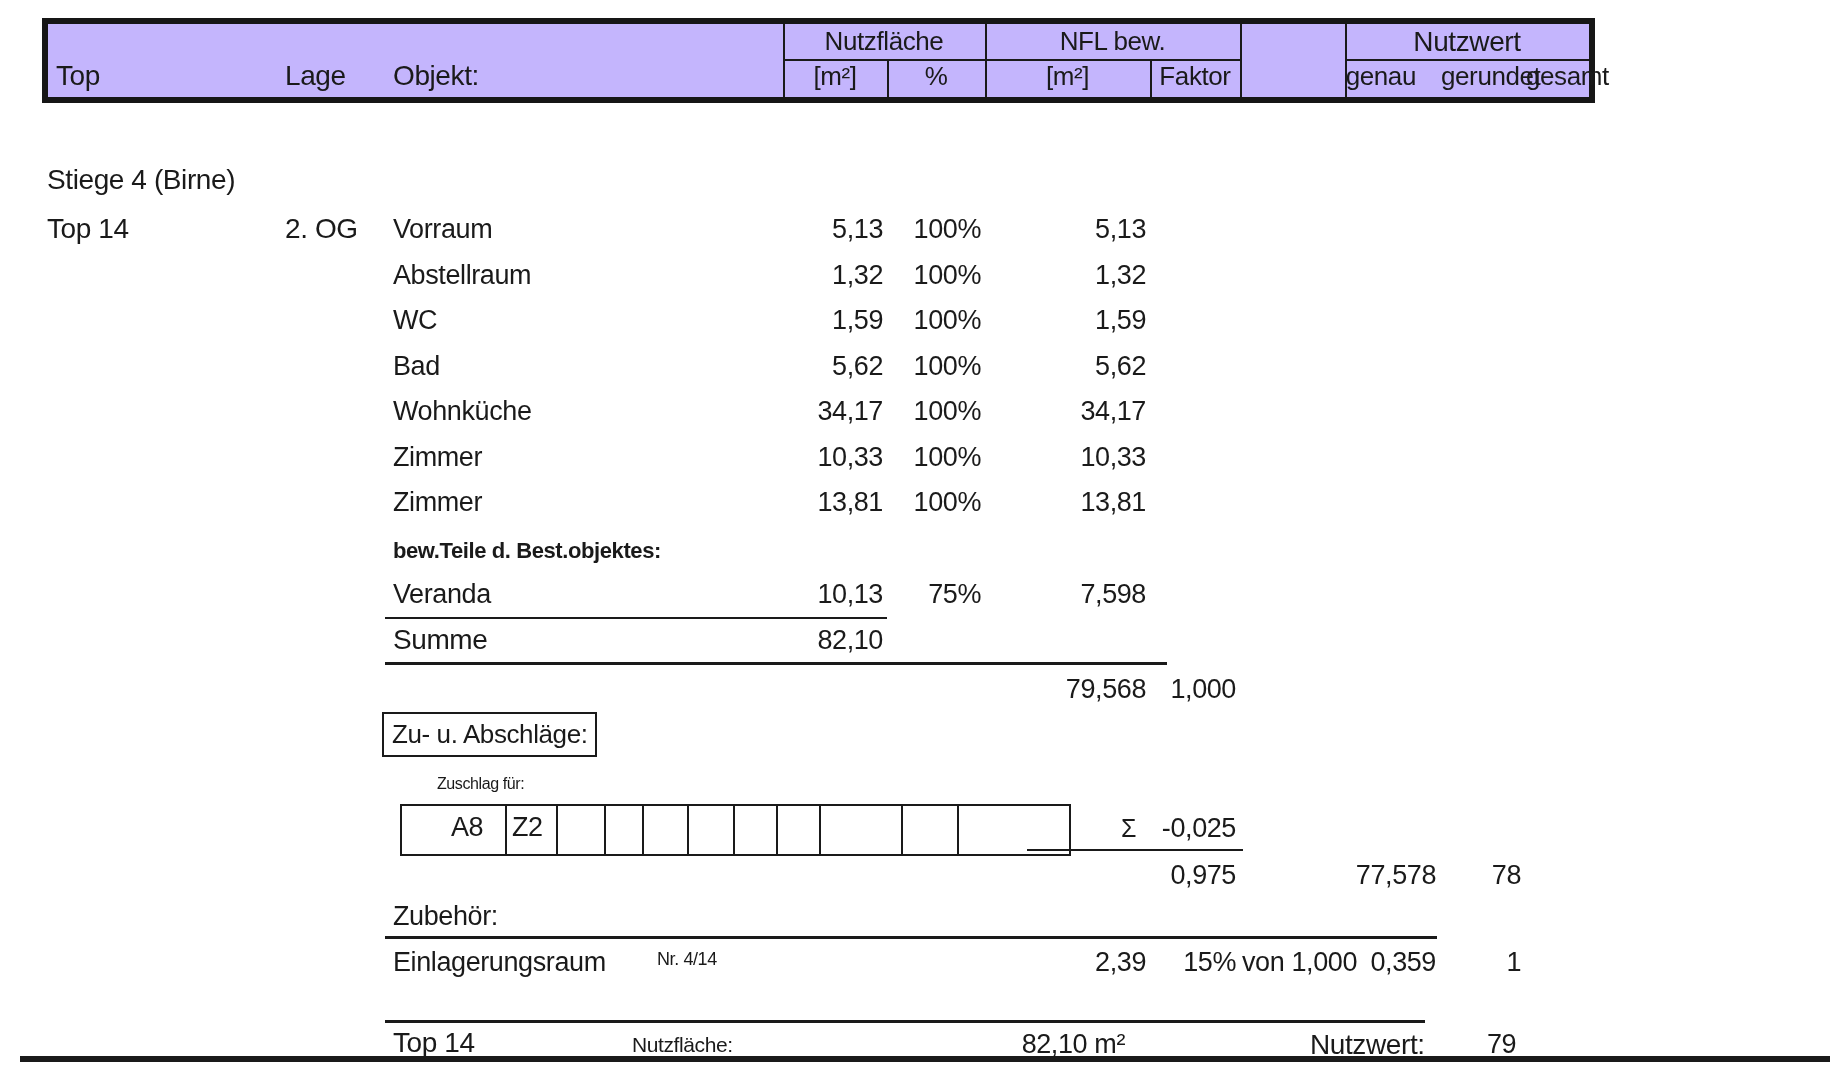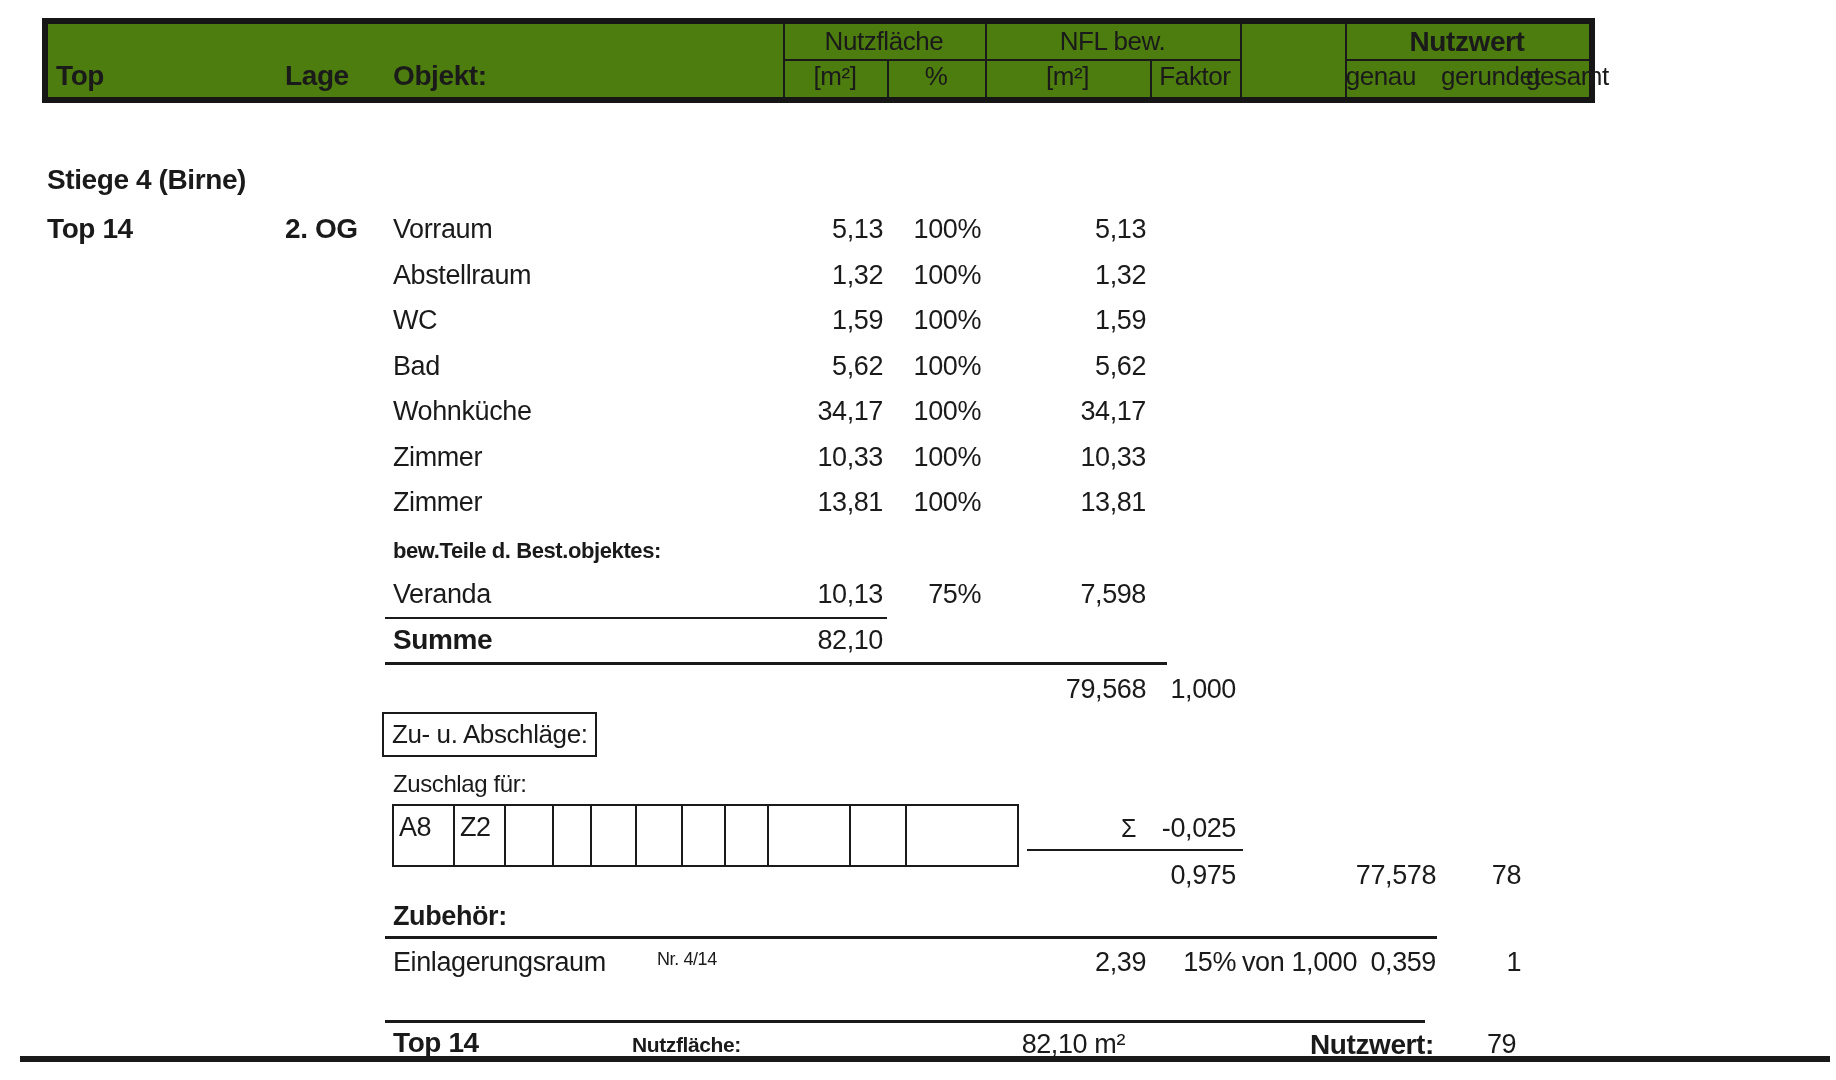--- a/index.html
+++ b/index.html
@@ -7,37 +7,37 @@
         font-family:"Liberation Sans","DejaVu Sans",sans-serif;color:#1a1a1a;letter-spacing:-0.4px;}
   .abs{position:absolute;}
   
   .grid-row{position:absolute;left:47px;width:1548px;height:44px;display:grid;
             grid-template-columns:238px 100px 398px 104px 98px 165px 90px 105px 95px 85px 70px;
             align-items:center;font-size:27px;white-space:nowrap;}
   .c1{grid-column:1}.c2{grid-column:2}.c3{grid-column:3}.c4{grid-column:4}.c5{grid-column:5}
   .c6{grid-column:6}.c7{grid-column:7}.c8{grid-column:8}.c9{grid-column:9}.c10{grid-column:10}
   .span3{grid-column:1 / span 3}
   .num{text-align:right;padding-right:4px;}
-  .b{font-weight:bold;}
+  .b{font-weight:normal;}
   .obj{padding-left:8px;}
   .small-b{font-size:22px;font-weight:bold;}
-  .smaller{font-size:24px;}
+  .smaller{font-size:16px;margin-left:44px;}
   .hline{position:absolute;background:#1a1a1a;height:2px;}
   .hline3{position:absolute;background:#1a1a1a;height:3px;}
   .vline{position:absolute;background:#1a1a1a;width:2px;}
   
-  .hdr{position:absolute;left:42px;top:18px;width:1553px;height:85px;background:#4d7c0f;
+  .hdr{position:absolute;left:42px;top:18px;width:1553px;height:85px;background:#c4b5fd;
        border:6px solid #161616;box-sizing:border-box;font-size:26px;white-space:nowrap;}
   .hdr .lbl{position:absolute;bottom:5px;}
   .hdr .rowtop{position:absolute;top:2px;text-align:center;}
   
   .zu-box{position:absolute;left:382px;top:712px;width:215px;height:45px;border:2px solid #1a1a1a;
           box-sizing:border-box;font-size:26px;line-height:41px;padding-left:8px;}
   
-  .codes{position:absolute;left:392px;top:804px;height:63px;display:flex;border:2px solid #1a1a1a;box-sizing:border-box;}
+  .codes{position:absolute;left:400px;top:804px;height:52px;display:flex;border:2px solid #1a1a1a;box-sizing:border-box;padding-left:44px;}
   .codes .cell{border-right:2px solid #1a1a1a;box-sizing:border-box;font-size:27px;line-height:43px;padding-left:5px;}
   .codes .cell:last-child{border-right:none;}
 </style>
 </head>
 <body>
 
 <div class="page">
 
   <div class="hdr">
 

